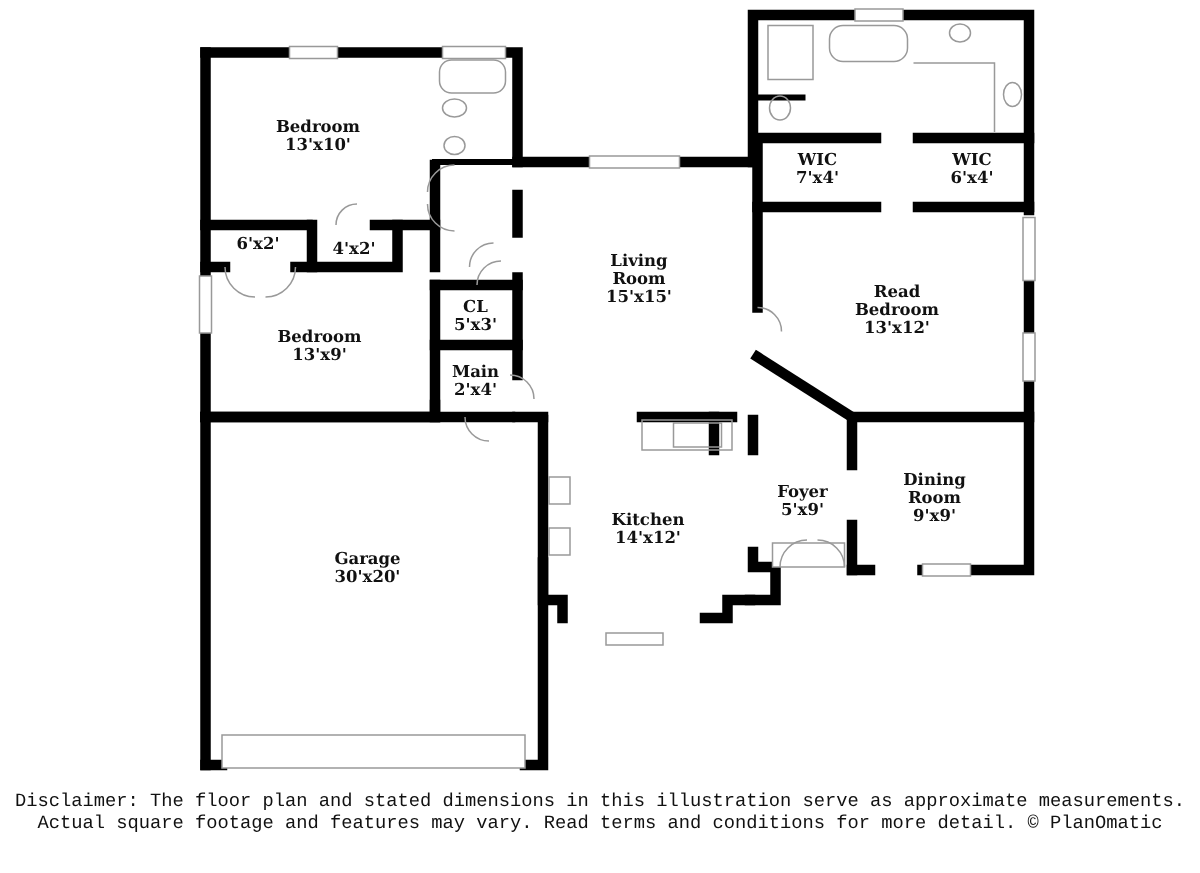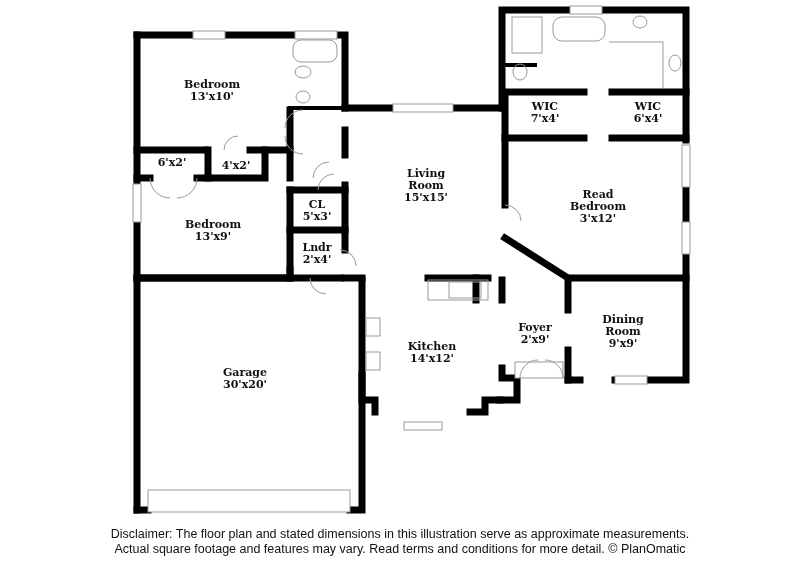--- a/index.html
+++ b/index.html
@@ -1,19 +1,19 @@
 <!DOCTYPE html>
 <html><head>
 <meta charset="utf-8">
 <style>
   html, body { margin:0; padding:0; background:#fff; }
   body { width:800px; height:582px; position:relative; overflow:hidden; font-family:"DejaVu Serif", serif; }
   svg { position:absolute; left:0; top:0; }
   .lbl { position:absolute; text-align:center; font-family:"DejaVu Serif", serif; font-weight:bold; font-size:11px; line-height:12px; color:#111; transform:translateX(-50%); white-space:nowrap; }
-  .disc { position:absolute; left:0; width:800px; text-align:center; font-family:Liberation Sans, sans-serif; font-size:12.5px; color:#111; line-height:15px; }
+  .disc { position:absolute; left:0; width:800px; text-align:center; font-family:Liberation Mono, monospace; font-size:12.5px; color:#111; line-height:15px; }
 </style>
 </head>
 <body>
 
 <svg width="800" height="582" viewBox="0 0 800 582">
   <g fill="none" stroke="#000" stroke-width="7" stroke-linecap="square">
 
     <polyline points="137,35 345,35 345,108"></polyline>
     <polyline points="137,35 137,510"></polyline>
     <polyline points="137,510 148,510"></polyline>
@@ -118,52 +118,52 @@
 </div>
 <div class="lbl" style="left:213px;top:219px">
   <div>Bedroom</div>
   <div>13'x9'</div>
 </div>
 <div class="lbl" style="left:317px;top:199px">
   <div>CL</div>
   <div>5'x3'</div>
 </div>
 <div class="lbl" style="left:317px;top:242px">
-  <div>Lndr</div>
+  <div>Main</div>
   <div>2'x4'</div>
 </div>
 <div class="lbl" style="left:426px;top:168px">
   <div>Living</div>
   <div>Room</div>
   <div>15'x15'</div>
 </div>
 <div class="lbl" style="left:545px;top:101px">
   <div>WIC</div>
   <div>7'x4'</div>
 </div>
 <div class="lbl" style="left:648px;top:101px">
   <div>WIC</div>
   <div>6'x4'</div>
 </div>
 <div class="lbl" style="left:598px;top:189px">
   <div>Read</div>
   <div>Bedroom</div>
-  <div>3'x12'</div>
+  <div>13'x12'</div>
 </div>
 <div class="lbl" style="left:245px;top:367px">
   <div>Garage</div>
   <div>30'x20'</div>
 </div>
 <div class="lbl" style="left:432px;top:341px">
   <div>Kitchen</div>
   <div>14'x12'</div>
 </div>
 <div class="lbl" style="left:535px;top:322px">
   <div>Foyer</div>
-  <div>2'x9'</div>
+  <div>5'x9'</div>
 </div>
 <div class="lbl" style="left:623px;top:314px">
   <div>Dining</div>
   <div>Room</div>
   <div>9'x9'</div>
 </div>
 
 <div class="disc" style="top:527px">Disclaimer: The floor plan and stated dimensions in this illustration serve as approximate measurements.</div>
 <div class="disc" style="top:542px">Actual square footage and features may vary. Read terms and conditions for more detail. © PlanOmatic</div>
 

